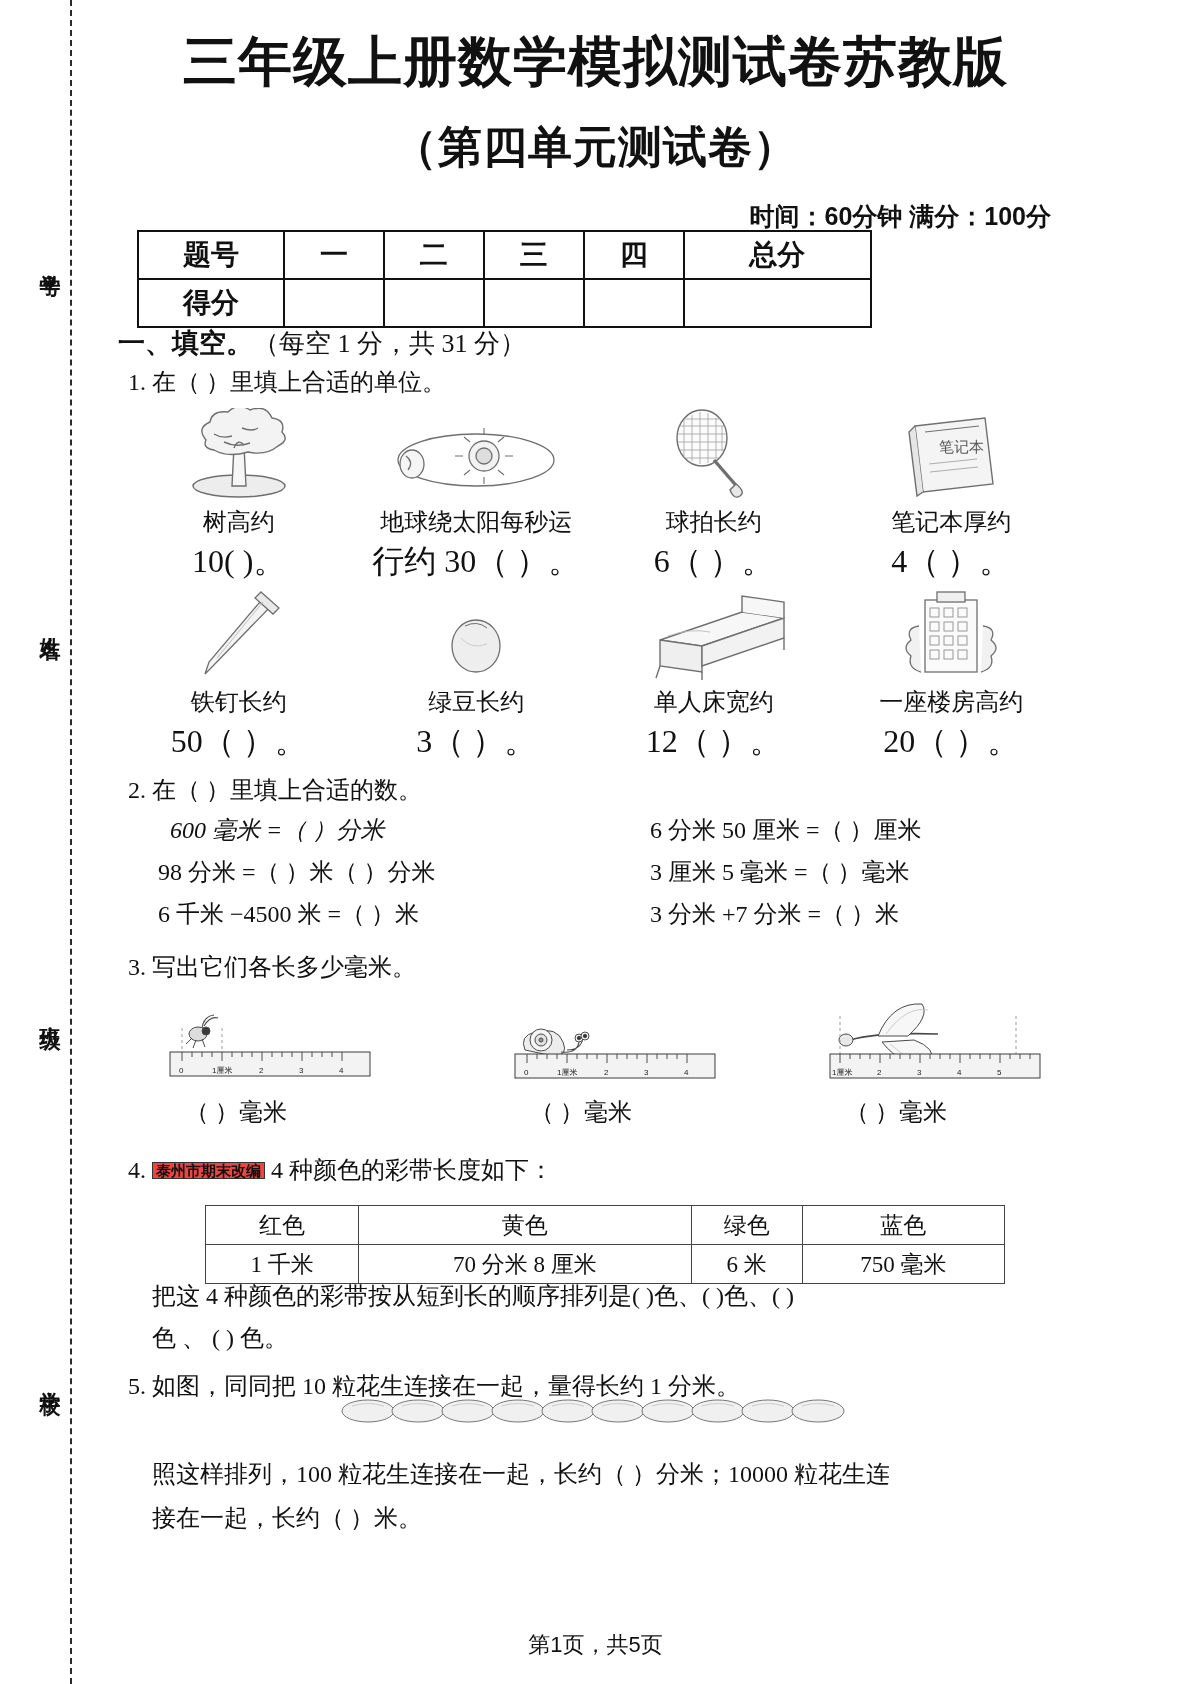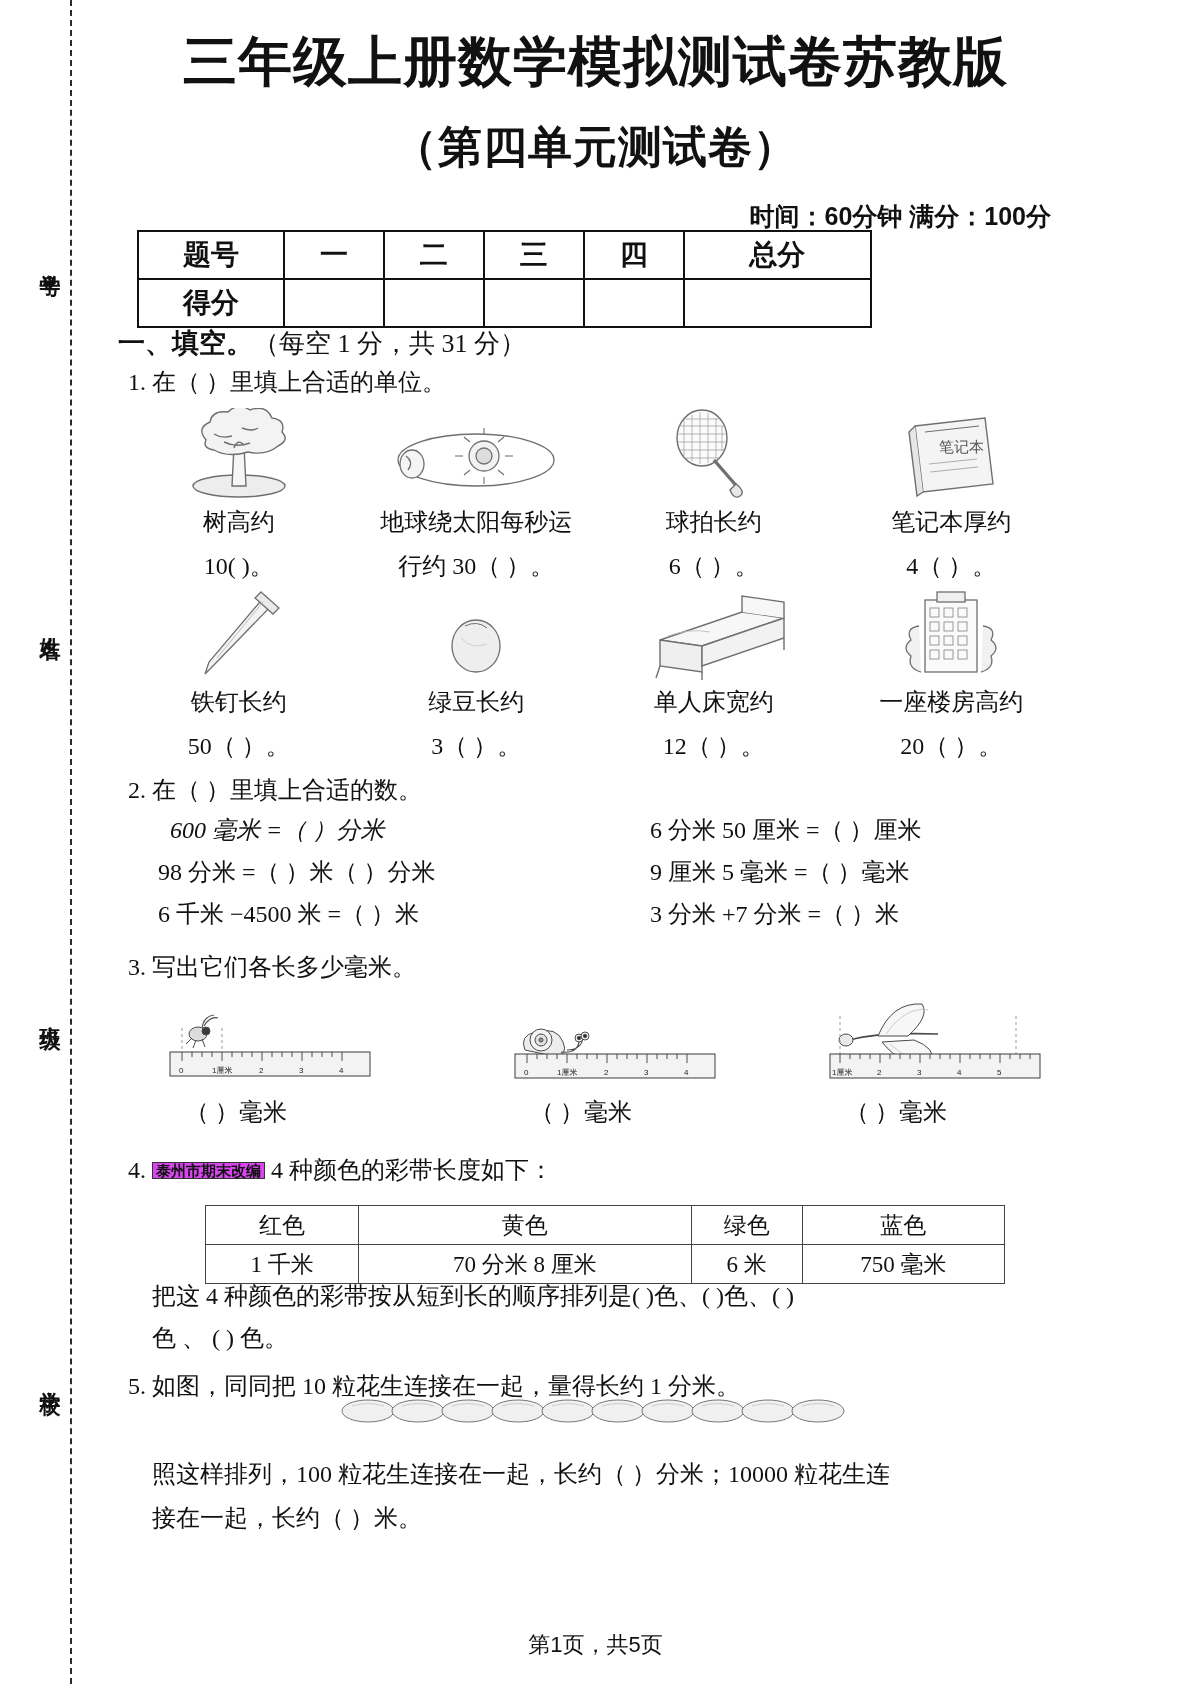--- a/index.html
+++ b/index.html
@@ -63,36 +63,36 @@
   .tx{position:absolute;font-size:24px;line-height:1.0;white-space:nowrap;}
 
   .sec-head{position:absolute;left:118px;top:325px;font-size:26px;white-space:nowrap;}
   .sec-head .st{font-weight:700;font-family:"Liberation Sans","DejaVu Sans",sans-serif;font-size:27px;}
 
   
   .picrow{position:absolute;left:120px;width:950px;display:flex;}
   .pcell{flex:1;text-align:center;}
   .pcell .art{height:92px;display:flex;align-items:flex-end;justify-content:center;}
   .pcell .cap{font-size:24px;margin-top:6px;white-space:nowrap;}
-  .pcell .val{font-size:24px;margin-top:12px;white-space:nowrap;}
+  .pcell .val{font-size:32px;margin-top:2px;white-space:nowrap;}
 
   
   .ribbon{
     position:absolute;left:205px;top:1205px;width:800px;border-collapse:collapse;padding-left:14px;
   }
   .ribbon td{
     border:1px solid #444;height:36px;text-align:center;font-size:23px;
   }
   .ribbon tr:first-child td{border-bottom:1px dotted #666;}
   .ribbon td.c0{width:150px;}
 
   .badge{
     display:inline-block;border:1px solid #333;padding:0 3px;
     font-size:15px;font-family:"Liberation Sans","DejaVu Sans",sans-serif;
-    font-weight:700;vertical-align:2px;background:#d946ef;
+    font-weight:700;vertical-align:2px;background:#ef4444;
   }
 
   .footer{
     position:absolute;left:0;right:0;bottom:24px;text-align:center;
     font-size:22px;font-weight:400;
     font-family:"Liberation Sans","DejaVu Sans",sans-serif;
   }
 
   svg{display:block;}
   .peanutrow{position:absolute;left:340px;top:1392px;}
@@ -286,21 +286,21 @@
       <div class="cap">一座楼房高约</div>
       <div class="val">20（          ）。</div>
     </div>
   </div>
 
   <div class="tx" style="left:128px;top:778px;">2. 在（        ）里填上合适的数。</div>
 
   <div class="tx" style="left:170px;top:818px;font-style:italic;">600 毫米 =（        ）分米</div>
   <div class="tx" style="left:650px;top:818px;">6 分米 50 厘米 =（        ）厘米</div>
   <div class="tx" style="left:158px;top:860px;">98 分米 =（        ）米（        ）分米</div>
-  <div class="tx" style="left:650px;top:860px;">9 厘米 5 毫米 =（        ）毫米</div>
+  <div class="tx" style="left:650px;top:860px;">3 厘米 5 毫米 =（        ）毫米</div>
   <div class="tx" style="left:158px;top:902px;">6 千米 −4500 米 =（        ）米</div>
   <div class="tx" style="left:650px;top:902px;">3 分米 +7 分米 =（        ）米</div>
 
   <div class="tx" style="left:128px;top:955px;">3. 写出它们各长多少毫米。</div>
 
   <div style="position:absolute;left:160px;top:1008px;">
     <svg width="220" height="90" viewBox="0 0 220 90">
       <g fill="none" stroke="#4a4a4a" stroke-width="1">
         <g>
           <ellipse cx="38" cy="26" rx="9" ry="7" fill="#dcdcdc"></ellipse>

